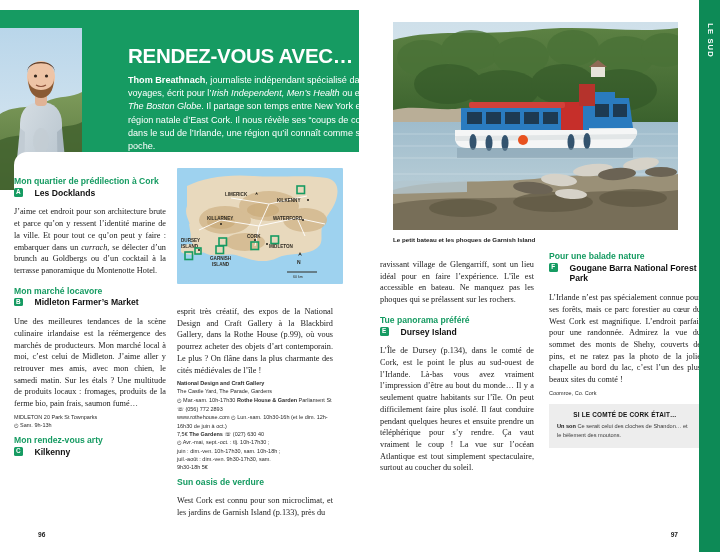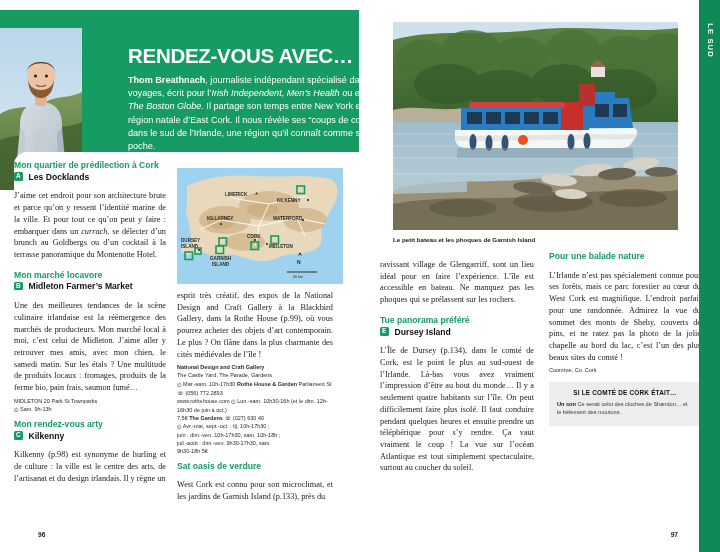--- a/index.html
+++ b/index.html
@@ -48,34 +48,34 @@
     background:#ffffff; border-top-left-radius:13px; z-index:5;
   }
 
   
   .col { position:absolute; top:0; }
   .col-1 { left:14px; width:152px; }
   .col-2 { left:177px; width:156px; }
   .col-3 { left:380px; width:154px; }
   .col-4 { left:549px; width:152px; }
 
-  .cols-left { position:absolute; left:0; top:160px; width:359px; height:356px; z-index:7; }
+  .cols-left { position:absolute; left:0; top:176px; width:359px; height:356px; z-index:7; }
   .cols-right { position:absolute; left:0; top:251px; width:720px; height:273px; z-index:7; }
 
   
   .kicker {
     font-family:"Liberation Sans", sans-serif;
     font-weight:700; color:#169b62;
     font-size:8.6px; line-height:1.25; margin-bottom:1px;
   }
   .poi-head {
     font-family:"Liberation Sans", sans-serif;
     font-weight:700; color:#111111;
     font-size:8.6px; line-height:1.25;
-    display:flex; align-items:flex-start; gap:6px; margin-bottom:1.5px;
+    display:flex; align-items:flex-start; gap:12px; margin-bottom:1.5px;
   }
   .poi-letter {
     display:inline-block; flex:0 0 auto;
     width:8.5px; height:8.5px; margin-top:0.5px;
     background:#169b62; color:#ffffff;
     font-size:6.4px; font-weight:700;
     text-align:center; line-height:8.5px;
     border-radius:1.5px;
     font-family:"Liberation Sans", sans-serif;
   }
@@ -406,21 +406,20 @@
       </div>
 
       <div class="spacer-sm"></div>
 
       <div>
         <div class="kicker">Mon rendez-vous arty</div>
         <div class="poi-head">
           <span class="poi-letter">C</span>
           <span>Kilkenny</span>
         </div>
-        <div class="body-text">Kilkenny (p.98) est synonyme de hurling et de culture : la ville est le centre des arts, de l’artisanat et du design irlandais. Il y règne un</div>
       </div>
 
     </div>
 
     <div class="col col-2">
       <div style="height:122px"></div>
       <div class="body-text">esprit très créatif, des expos de la National Design and Craft Gallery à la Blackbird Gallery, dans la Rothe House (p.99), où vous pourrez acheter des objets d’art contemporain. Le plus ? On flâne dans la plus charmante des cités médiévales de l’île !</div>
 
       <div class="info-block">
         <div><b>National Design and Craft Gallery</b></div>
@@ -430,21 +429,21 @@
         <div>7,5€ <b>The Gardens</b> <span>☏</span> (027) 630 40</div>
         <div><span class="clock">◴</span> Avr.-mai, sept.-oct. : tlj. 10h-17h30 ;</div>
         <div>juin : dim.-ven. 10h-17h30, sam. 10h-18h ;</div>
         <div>juil.-août : dim.-ven. 9h30-17h30, sam.</div>
         <div>9h30-18h 5€</div>
       </div>
 
       <div class="spacer-sm"></div>
 
       <div>
-        <div class="kicker">Sat oasis de verdure</div>
+        <div class="kicker">Sun oasis de verdure</div>
         <div class="body-text">West Cork est connu pour son microclimat, et les jardins de Garnish Island (p.133), près du</div>
       </div>
     </div>
   </div>
 
   <div class="cols-right">
 
     <div class="col col-3">
       <div class="body-text">ravissant village de Glengarriff, sont un lieu idéal pour en faire l’expérience. L’île est accessible en bateau. Ne manquez pas les phoques qui se prélassent sur les rochers.</div>
 
@@ -456,20 +455,24 @@
           <span class="poi-letter">E</span>
           <span>Dursey Island</span>
         </div>
         <div class="body-text">L’Île de Dursey (p.134), dans le comté de Cork, est le point le plus au sud-ouest de l’Irlande. Là-bas vous avez vraiment l’impression d’être au bout du monde… Il y a seulement quatre habitants sur l’île. On peut difficilement faire plus isolé. Il faut conduire pendant quelques heures et ensuite prendre un téléphérique pour s’y rendre. Ça vaut vraiment le coup ! La vue sur l’océan Atlantique est tout simplement spectaculaire, surtout au coucher du soleil.</div>
       </div>
     </div>
 
     <div class="col col-4">
       <div>
         <div class="kicker">Pour une balade nature</div>
+        <div class="poi-head">
+          <span class="poi-letter">F</span>
+          <span>Gougane Barra National Forest Park</span>
+        </div>
         <div class="body-text">L’Irlande n’est pas spécialement connue pour ses forêts, mais ce parc forestier au cœur du West Cork est magnifique. L’endroit parfait pour une randonnée. Admirez la vue du sommet des monts de Shehy, couverts de pins, et ne ratez pas la photo de la jolie chapelle au bord du lac, c’est l’un des plus beaux sites du comté !</div>
         <div class="info-block">
           <div>Coomroe, Co. Cork</div>
         </div>
       </div>
 
       <div class="sidebox">
         <div class="sidebox-title">SI LE COMTÉ DE CORK ÉTAIT…</div>
         <div class="sidebox-line"><b>Un son</b><span> Ce serait celui des cloches de Shandon… et le bëlement des moutons.</span></div>
       </div>

